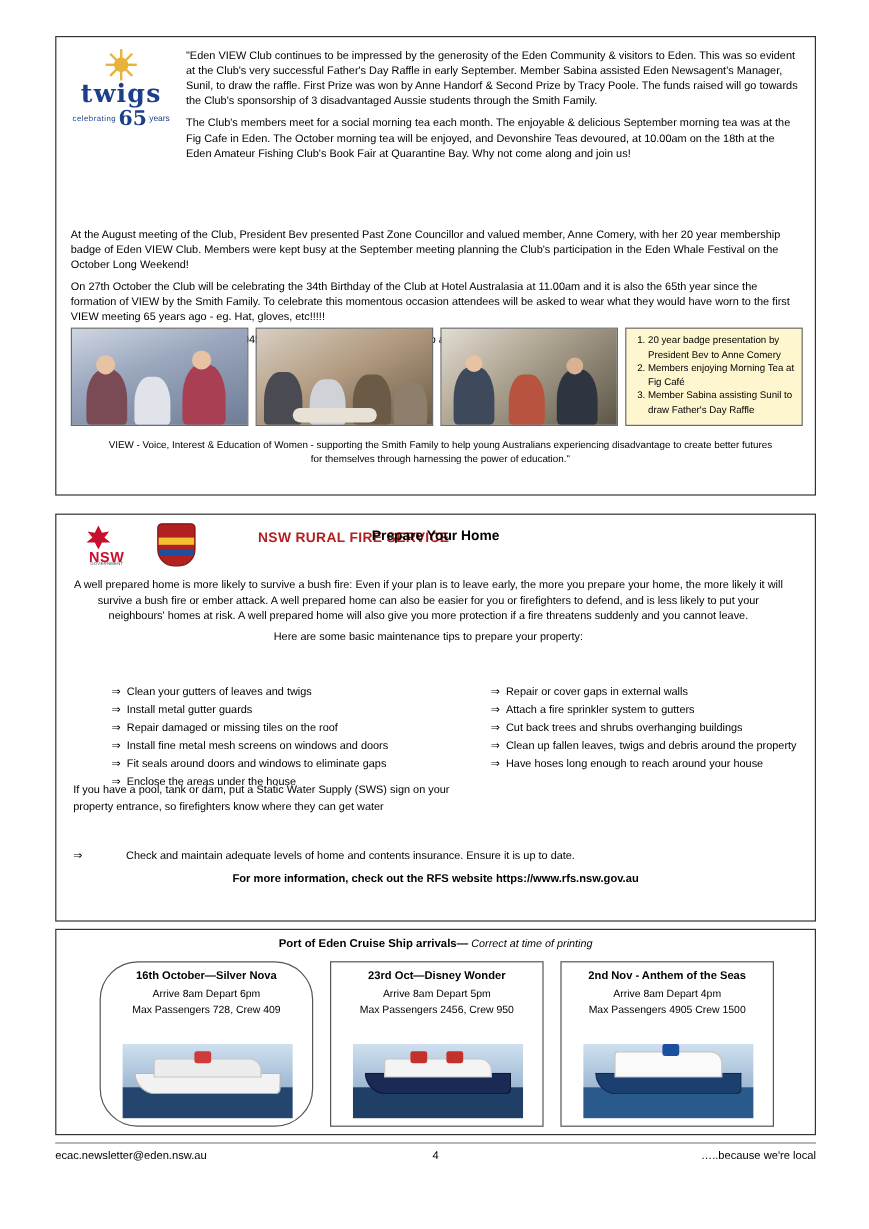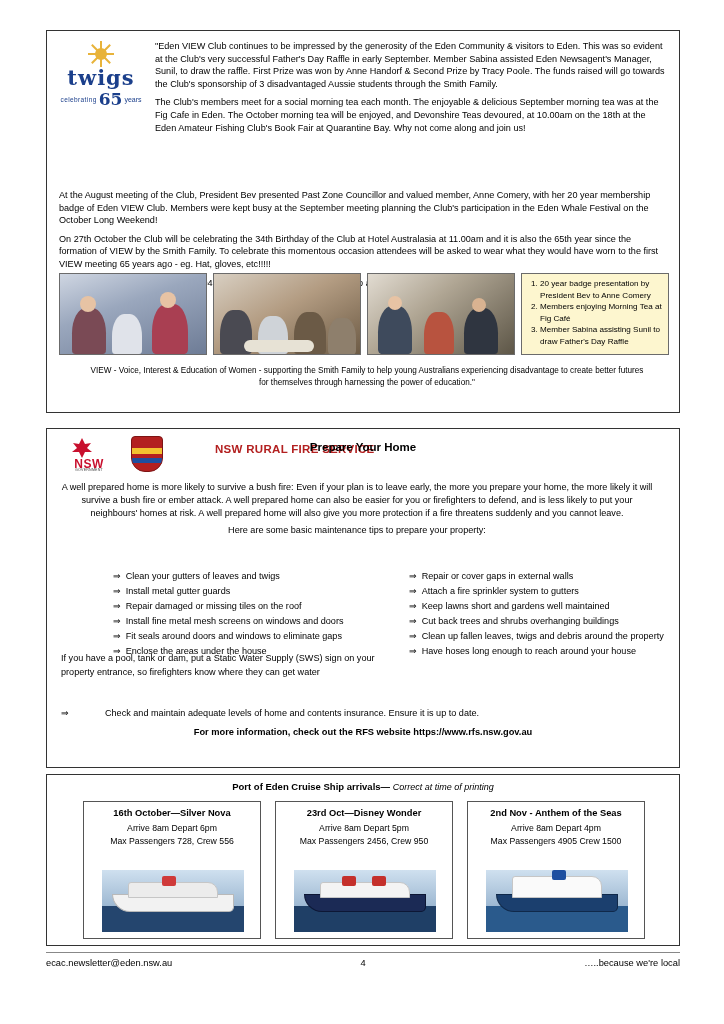--- a/index.html
+++ b/index.html
@@ -267,21 +267,21 @@
   }
   .rfs-body p { margin: 0 12px 4px 0; text-align: center; }
   .tips-cols {
     position: absolute;
     left: 14px;
     top: 140px;
     width: 604px;
     height: 130px;
   }
   .tip-col { position: absolute; top: 0; }
-  .tip-col.left { left: 52px; width: 290px; }
+  .tip-col.left { left: 32px; width: 290px; }
   .tip-col.right { left: 348px; width: 268px; }
   .tip {
     font-size: 9.1px;
     line-height: 15px;
     white-space: nowrap;
   }
   .tip .arrow { margin-right: 5px; }
   .tip.wrap { white-space: normal; }
   .pool-note {
     position: absolute;
@@ -343,21 +343,21 @@
   .cruise-card {
     position: absolute;
     top: 0;
     width: 178px;
     height: 138px;
     border: 1px solid #555;
     box-sizing: border-box;
     text-align: center;
     padding-top: 6px;
   }
-  .cc1 { left: 0; }
+  .cc1 { left: 0; border-radius: 32px; }
   .cc2 { left: 192px; text-align: center; }
   .cc3 { left: 384px; }
   .cc-title {
     font-size: 9.3px;
     font-weight: bold;
     margin-bottom: 4px;
   }
   .cc-line {
     font-size: 8.7px;
     line-height: 13px;
@@ -536,21 +536,20 @@
         <div class="tip"><span class="arrow">⇒</span><span>Clean your gutters of leaves and twigs</span></div>
         <div class="tip"><span class="arrow">⇒</span><span>Install metal gutter guards</span></div>
         <div class="tip"><span class="arrow">⇒</span><span>Repair damaged or missing tiles on the roof</span></div>
         <div class="tip"><span class="arrow">⇒</span><span>Install fine metal mesh screens on windows and doors</span></div>
         <div class="tip"><span class="arrow">⇒</span><span>Fit seals around doors and windows to eliminate gaps</span></div>
         <div class="tip"><span class="arrow">⇒</span><span>Enclose the areas under the house</span></div>
       </div>
       <div class="tip-col right">
         <div class="tip"><span class="arrow">⇒</span><span>Repair or cover gaps in external walls</span></div>
         <div class="tip"><span class="arrow">⇒</span><span>Attach a fire sprinkler system to gutters</span></div>
-        <div class="tip"><span class="arrow">⇒</span><span>Keep lawns short and gardens well maintained</span></div>
         <div class="tip"><span class="arrow">⇒</span><span>Cut back trees and shrubs overhanging buildings</span></div>
         <div class="tip wrap" style="text-indent:0;padding-left:0;"><span class="arrow">⇒</span><span>Clean up fallen leaves, twigs and debris around the property</span></div>
         <div class="tip"><span class="arrow">⇒</span><span>Have hoses long enough to reach around your house</span></div>
       </div>
     </div>
 
     <div class="pool-note">If you have a pool, tank or dam, put a Static Water Supply (SWS) sign on your property entrance, so firefighters know where they can get water</div>
 
     <div class="insurance">
       <span class="arrow">⇒</span><span>Check and maintain adequate levels of home and contents insurance. Ensure it is up to date.</span>
@@ -563,21 +562,21 @@
     <div class="cruise-head">
       <span>Port of Eden Cruise Ship arrivals—</span>
       <span class="ital">Correct at time of printing</span>
     </div>
 
     <div class="cruise-cards">
 
       <div class="cruise-card cc1">
         <div class="cc-title">16th October—Silver Nova</div>
         <div class="cc-line">Arrive 8am Depart 6pm</div>
-        <div class="cc-line">Max Passengers 728, Crew 556</div>
+        <div class="cc-line">Max Passengers 728, Crew 409</div>
         <div class="ship-img">
           <div class="sky"></div>
           <div class="sea" style="background:#24456e;"></div>
           <div class="hull"></div>
           <div class="superstructure"></div>
           <div class="funnel"></div>
         </div>
       </div>
 
       <div class="cruise-card cc2">

